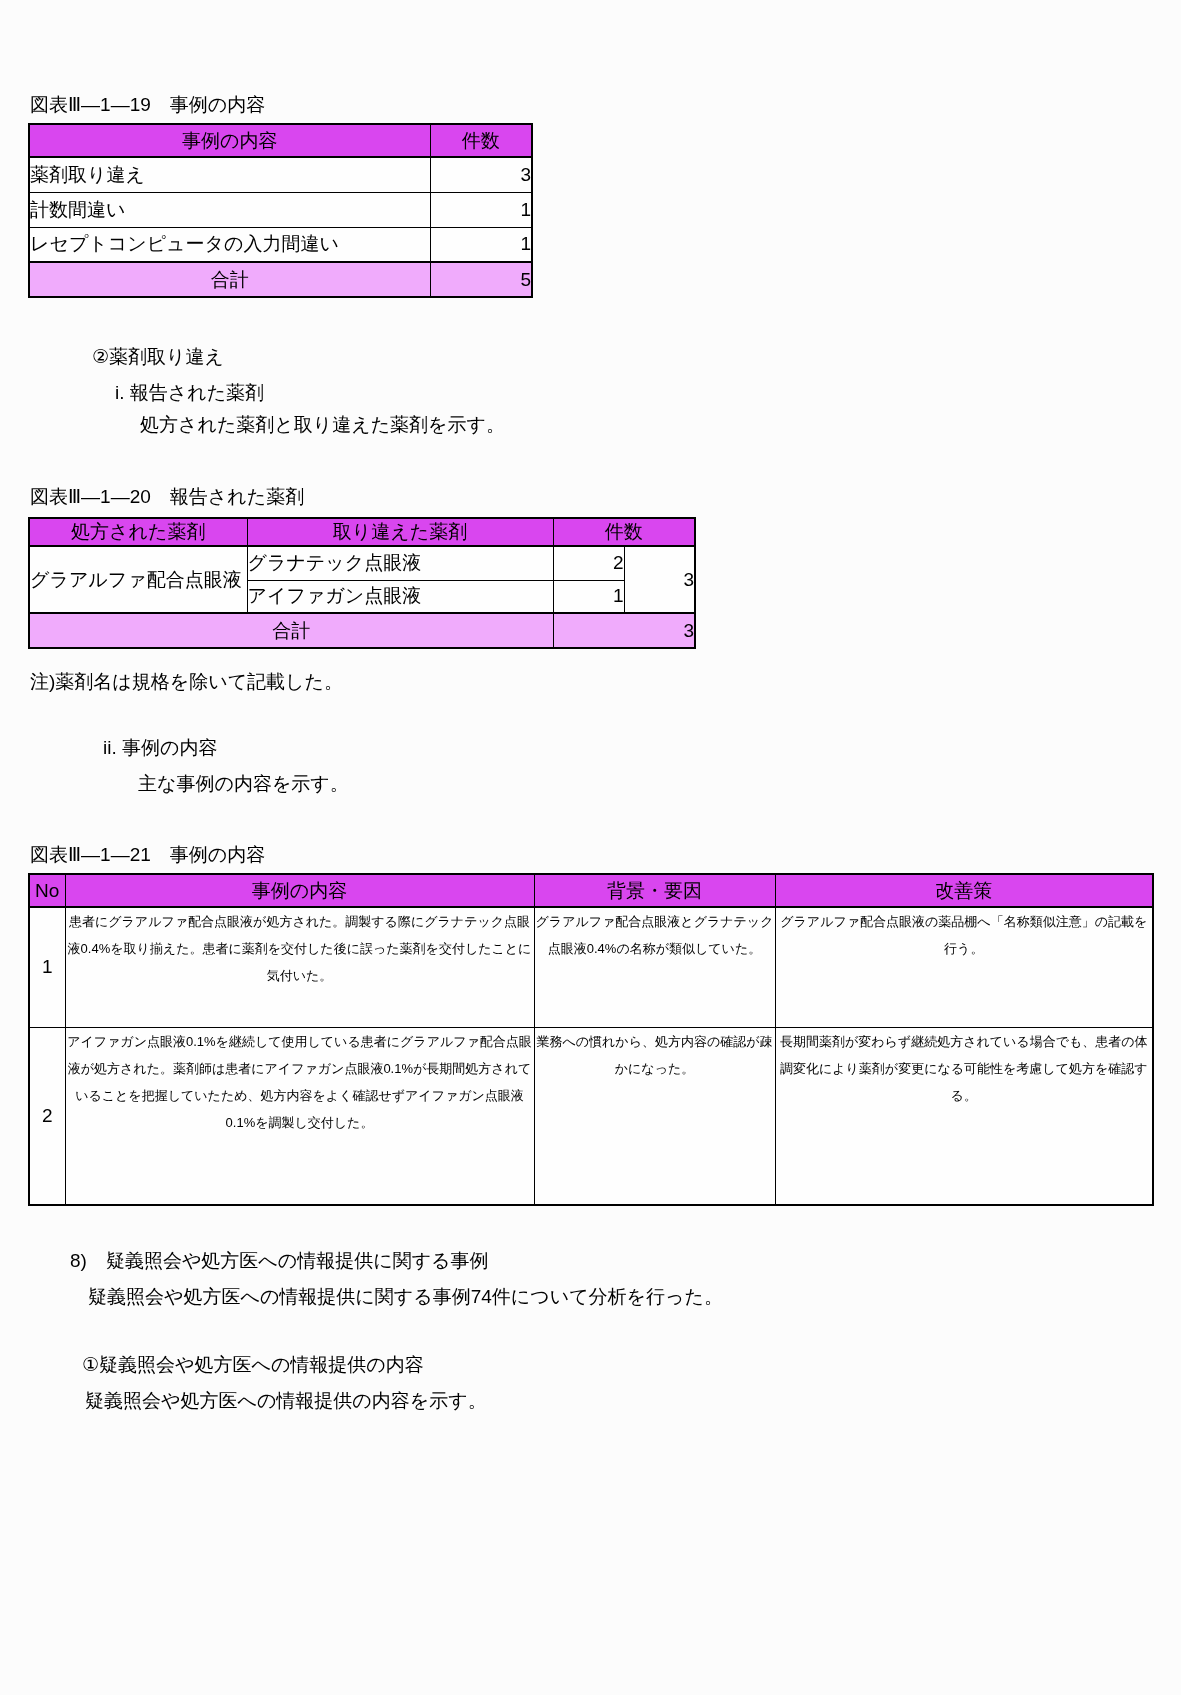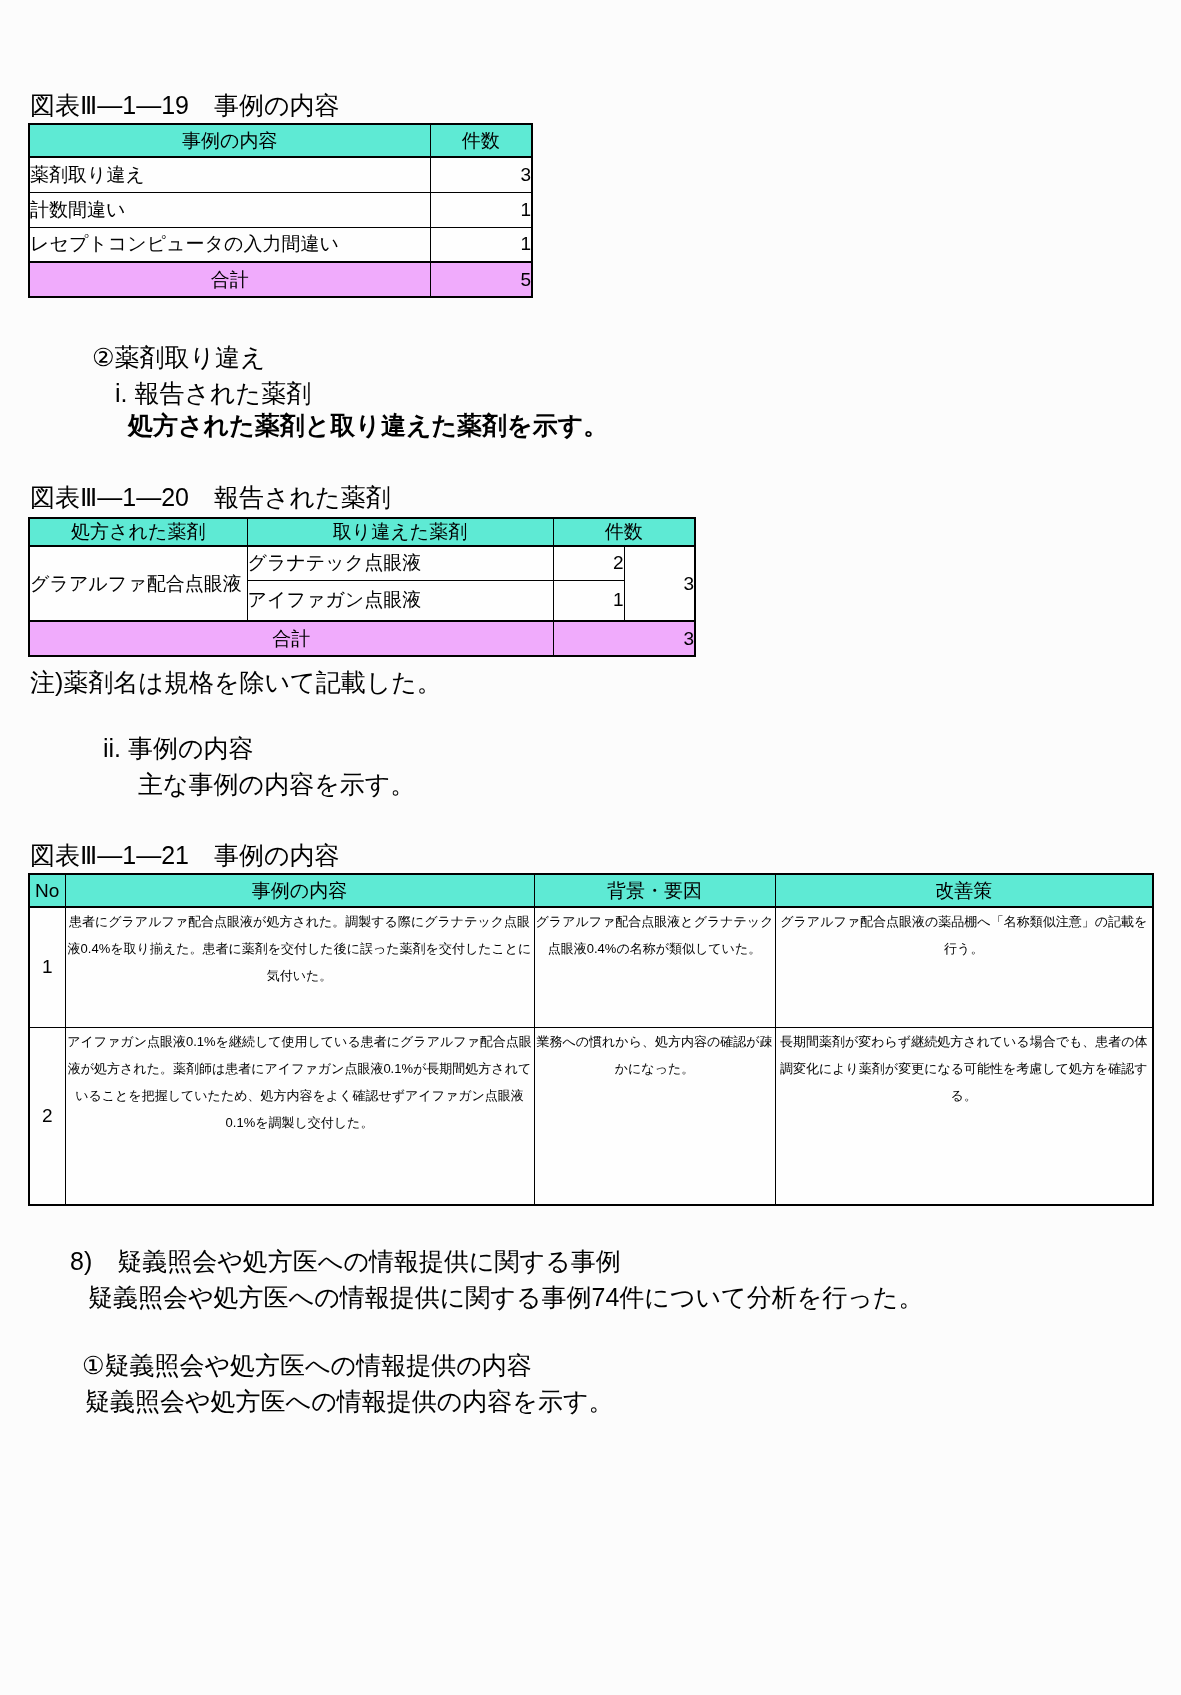--- a/index.html
+++ b/index.html
@@ -7,40 +7,40 @@
     position: relative;
     width: 1181px;
     height: 1695px;
     background: #fcfcfc;
     font-family: "Liberation Sans", "DejaVu Sans", sans-serif;
     color: #000;
     overflow: hidden;
   }
   .line {
     position: absolute;
-    font-size: 25px;
+    font-size: 19px;
     line-height: 22px;
     white-space: nowrap;
   }
   table.tbl {
     position: absolute;
     border-collapse: collapse;
     table-layout: fixed;
     border: 2px solid #000;
     background: #fefefe;
     font-size: 19px;
   }
   .tbl th, .tbl td {
     border: 1px solid #000;
     font-weight: normal;
     padding: 0;
     overflow: hidden;
   }
   .tbl tr.hdr th {
-    background: #5eead4;
+    background: #d946ef;
     text-align: center;
     border-bottom: 2px solid #000;
   }
   .tbl tr.total td {
     background: #f0abfc;
     border-top: 2px solid #000;
   }
   .lbl { text-align: left; padding: 0 8px; }
   .num { text-align: right; padding: 0 10px; }
   .ctr { text-align: center; }
@@ -86,21 +86,21 @@
     </tr>
     <tr class="total" style="height:35px;">
       <td class="ctr">合計</td>
       <td class="num">5</td>
     </tr>
   </tbody>
     </table>
 
   <div class="line" style="left:92px; top:346px;">②薬剤取り違え</div>
   <div class="line" style="left:115px; top:382px;">i. 報告された薬剤</div>
-  <div class="line" style="left:128px; top:414px;font-weight:bold;">処方された薬剤と取り違えた薬剤を示す。</div>
+  <div class="line" style="left:140px; top:414px;">処方された薬剤と取り違えた薬剤を示す。</div>
 
   <div class="line" style="left:30px; top:486px;">図表Ⅲ—1—20　報告された薬剤</div>
 
   <table class="tbl" style="left:28px; top:517px; width:666px;">
     <colgroup>
       <col style="width:218px">
         <col style="width:306px">
       <col style="width:71px">
         <col style="width:71px">
     </colgroup>
@@ -109,21 +109,21 @@
       <th>処方された薬剤</th>
       <th>取り違えた薬剤</th>
       <th colspan="2">件数</th>
     </tr>
     <tr style="height:34px;">
       <td class="lbl mid" rowspan="2">グラアルファ配合点眼液</td>
       <td class="lbl">グラナテック点眼液</td>
       <td class="num">2</td>
       <td class="num mid" rowspan="2">3</td>
     </tr>
-    <tr style="height:41px;">
+    <tr style="height:33px;">
       <td class="lbl">アイファガン点眼液</td>
       <td class="num">1</td>
     </tr>
     <tr class="total" style="height:35px;">
       <td class="ctr" colspan="2">合計</td>
       <td class="num" colspan="2">3</td>
     </tr>
   </tbody>
     </table>
 

